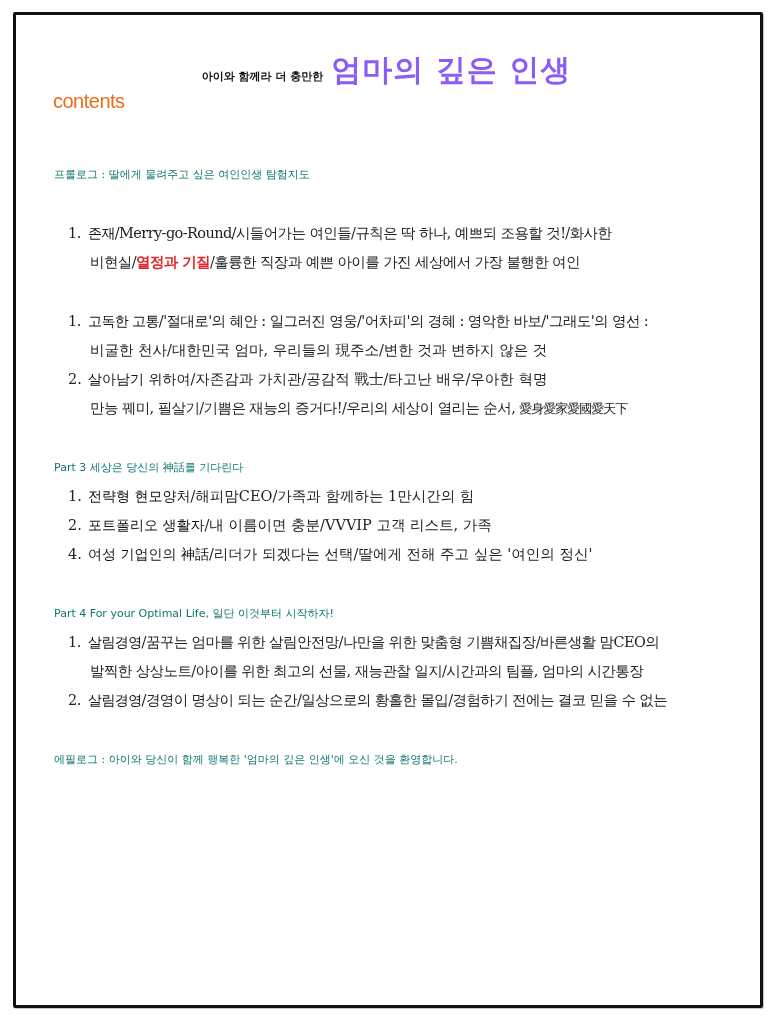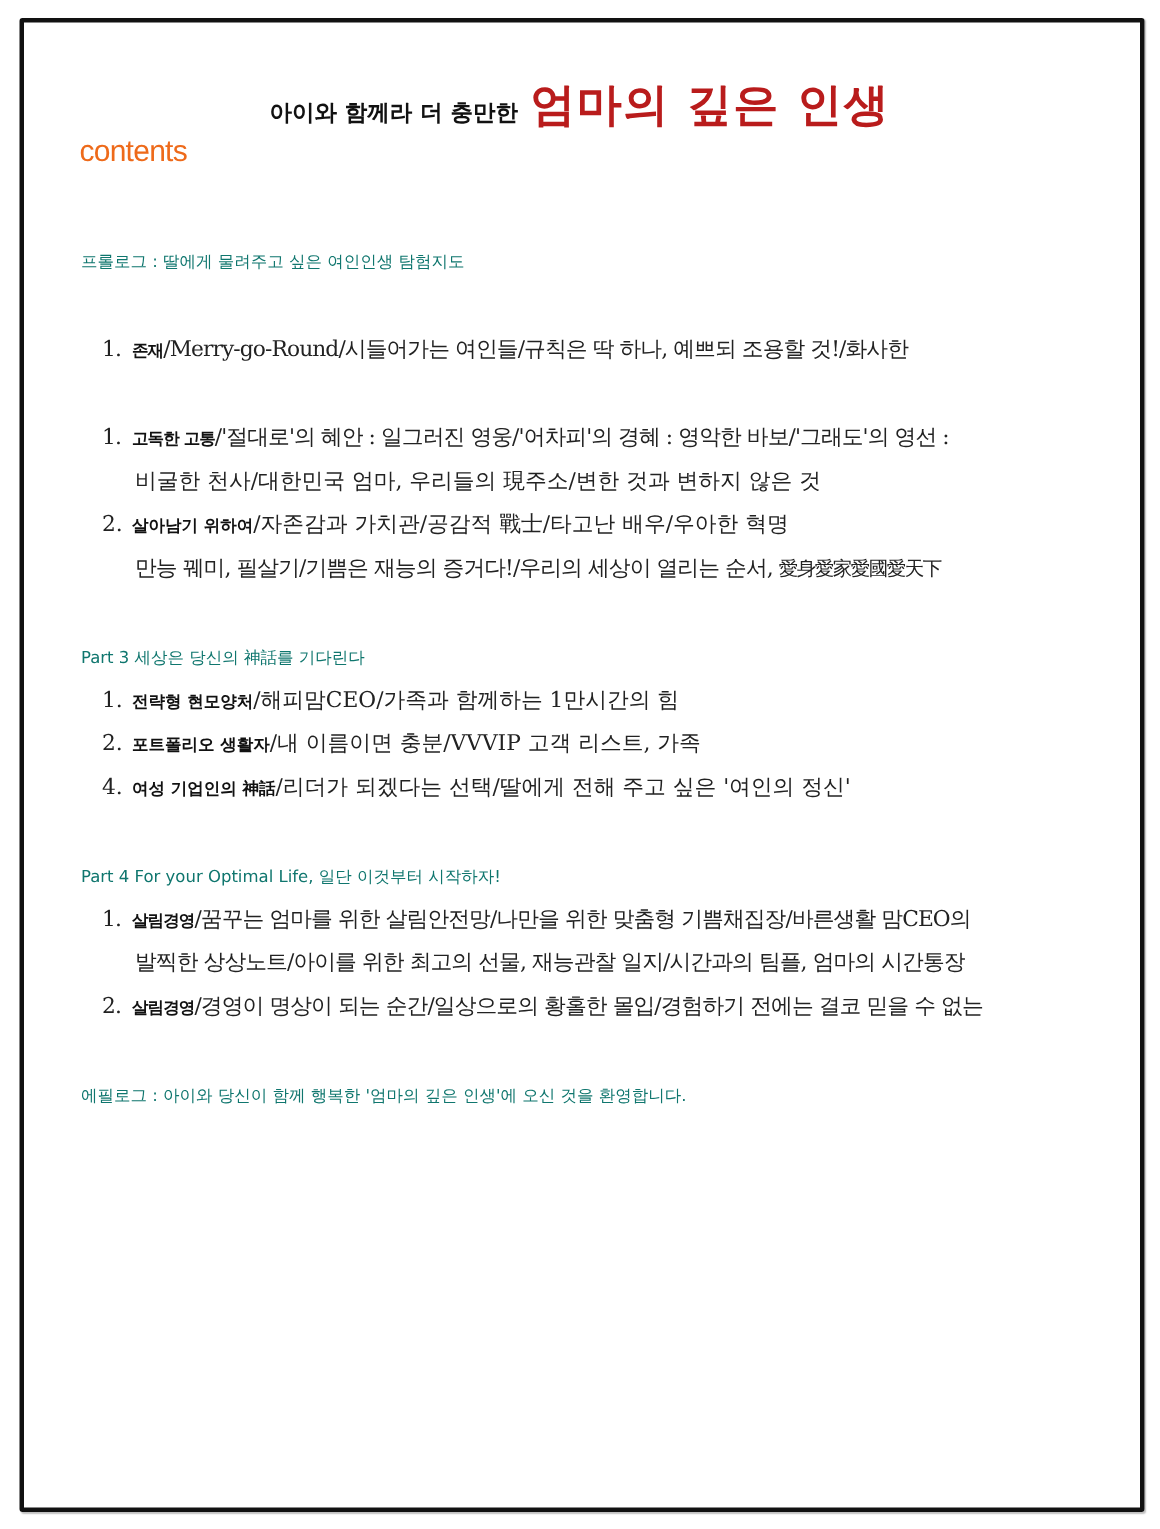--- a/index.html
+++ b/index.html
@@ -1,32 +1,32 @@
 <!DOCTYPE html>
 <html><head>
   <meta charset="utf-8">
   <style>
     html, body { margin: 0; padding: 0; background: #ffffff; }
     body { width: 773px; height: 1019px; position: relative; overflow: hidden;
            font-family: "DejaVu Sans", "Liberation Sans", sans-serif; color: #222; }
     .frame { position: absolute; left: 13px; top: 12px; width: 744px; height: 990px;
              border: 3px solid #111; border-radius: 2px; box-shadow: 1px 1px 1px rgba(0,0,0,0.25); }
     .title-row { position: absolute; left: 0; right: 0; top: 50px; text-align: center; white-space: nowrap; }
-    .subtitle { font-size: 15px; font-weight: bold; color: #111; vertical-align: baseline; }
-    .main-title { font-size: 30px; font-weight: bold; color: #b91c1c; letter-spacing: 1px; margin-left: 3px; vertical-align: baseline; }
+    .subtitle { font-size: 11px; font-weight: bold; color: #111; vertical-align: baseline; }
+    .main-title { font-size: 30px; font-weight: bold; color: #8b5cf6; letter-spacing: 1px; margin-left: 3px; vertical-align: baseline; }
     .contents-label { position: absolute; left: 53px; top: 90px; font-family: "Liberation Sans", sans-serif;
                       font-size: 20px; color: #ee6a1a; letter-spacing: -0.5px; }
     .toc { position: absolute; left: 54px; top: 160px; width: 680px; font-size: 15px; }
     .line { height: 29px; line-height: 29px; white-space: nowrap; }
     .gap { height: 30px; }
     .heading { font-family: "DejaVu Sans", sans-serif; font-size: 11px; color: #0f766e; }
     .item { padding-left: 14px; font-family: "DejaVu Serif", "Liberation Serif", serif; font-size: 14.5px; color: #222; }
     .item .num { display: inline-block; width: 20px; }
     .cont { padding-left: 36px; font-family: "DejaVu Serif", "Liberation Serif", serif; font-size: 14.5px; color: #222; }
-    .kw { font-family: "DejaVu Sans", sans-serif; font-weight: bold; font-size: 11px; color: #111; }
+    .kw { font-family: "DejaVu Sans", sans-serif; font-weight: normal; font-size: 14px; color: #111; }
     .red { color: #e0262b; font-weight: bold; font-family: "DejaVu Sans", sans-serif; }
     .hanja { font-size: 13px; letter-spacing: -1px; }
     .item.wide, .cont.wide { letter-spacing: -0.6px; }
   </style>
 </head>
 <body>
 
 <div class="frame"></div>
 
 <div class="title-row">
@@ -36,20 +36,23 @@
 
 <div class="contents-label">contents</div>
 
 <div class="toc">
 
   <div class="line heading">프롤로그 : 딸에게 물려주고 싶은 여인인생 탐험지도</div>
   <div class="gap"></div>
 
   <div class="line item wide">
     <span class="num">1.</span><span class="kw">존재</span><span>/Merry-go-Round/시들어가는 여인들/규칙은 딱 하나, 예쁘되 조용할 것!/화사한</span>
+  </div>
+  <div class="line cont wide">
+    <span>비현실/</span><span class="red">열정과 기질</span><span>/훌륭한 직장과 예쁜 아이를 가진 세상에서 가장 불행한 여인</span>
   </div>
   <div class="gap"></div>
 
   <div class="line item wide">
     <span class="num">1.</span><span class="kw">고독한 고통</span><span>/'절대로'의 혜안 : 일그러진 영웅/'어차피'의 경혜 : 영악한 바보/'그래도'의 영선 :</span>
   </div>
   <div class="line cont">비굴한 천사/대한민국 엄마, 우리들의 現주소/변한 것과 변하지 않은 것</div>
   <div class="line item">
     <span class="num">2.</span><span class="kw">살아남기 위하여</span><span>/자존감과 가치관/공감적 戰士/타고난 배우/우아한 혁명</span>
   </div>

